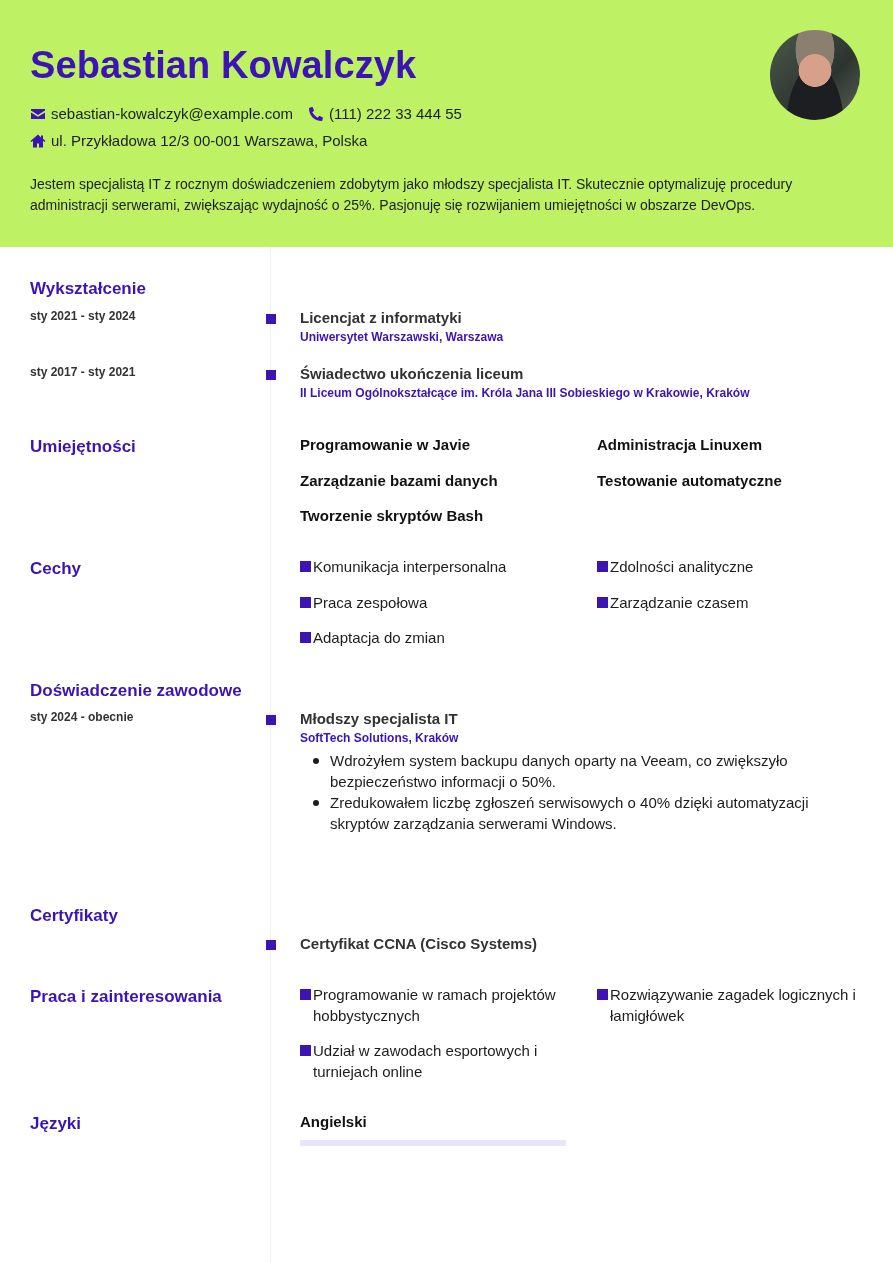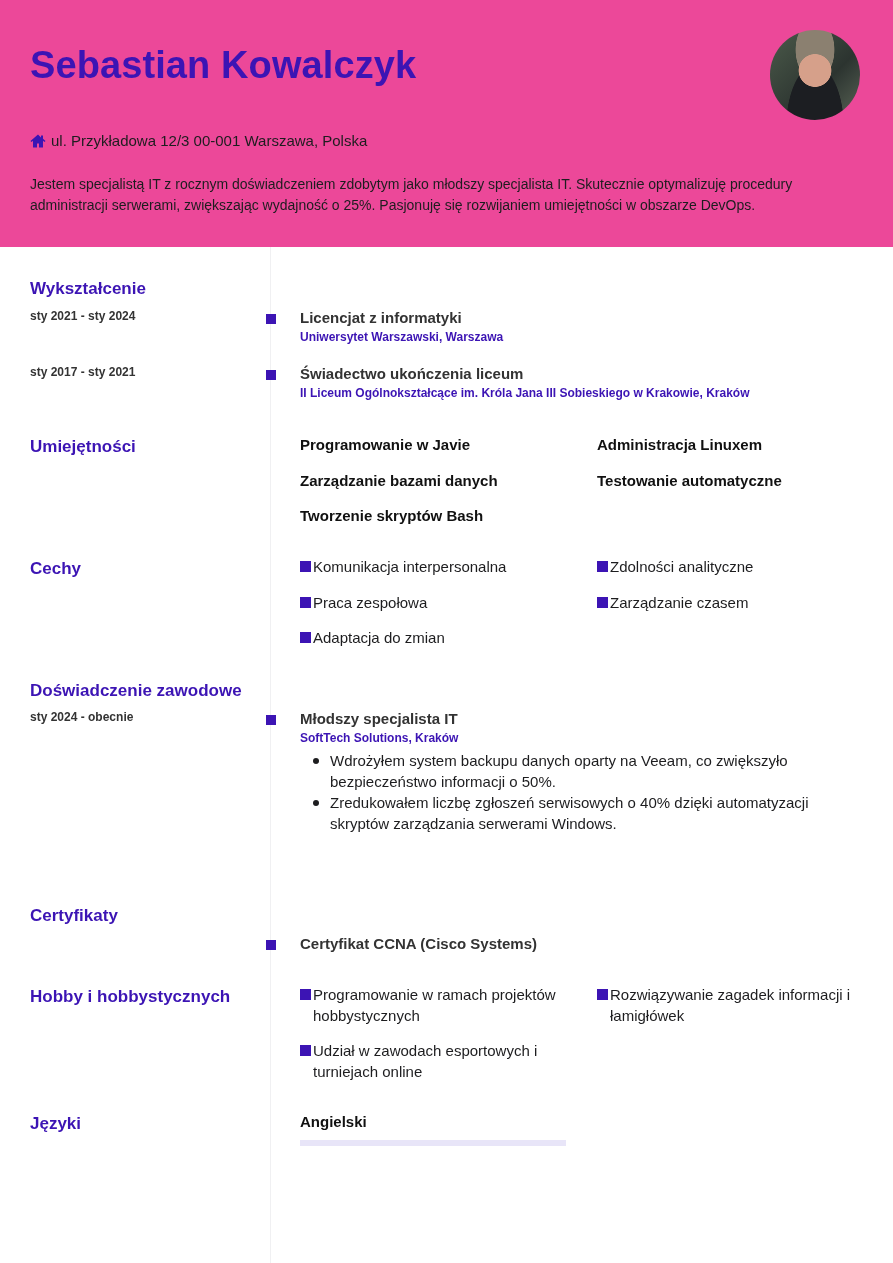--- a/index.html
+++ b/index.html
@@ -1,19 +1,19 @@
 <!DOCTYPE html>
 <html><head>
   <meta charset="utf-8">
   <style>
     * { box-sizing: border-box; margin: 0; padding: 0; }
     html, body { width: 893px; height: 1263px; background: #ffffff; }
     body { font-family: "Liberation Sans", sans-serif; color: #1d1d1f; position: relative; overflow: hidden; }
 
-    .header { position: absolute; left: 0; top: 0; width: 893px; height: 247px; background: #ec4899; }
+    .header { position: absolute; left: 0; top: 0; width: 893px; height: 247px; background: #bef264; }
     .name { position: absolute; left: 30px; top: 44px; font-size: 38px; font-weight: bold; color: #3c14b4; letter-spacing: 0.1px; }
     .contact-row { position: absolute; left: 30px; font-size: 15px; color: #1d1d1f; display: flex; align-items: center; white-space: nowrap; }
     .contact-row.r1 { top: 105px; }
     .contact-row.r2 { top: 132px; }
     .ci { display: inline-flex; align-items: center; margin-right: 15px; }
     .ci svg { width: 16px; height: 16px; margin-right: 5px; fill: #3c14b4; }
     .summary { position: absolute; left: 30px; top: 174px; width: 840px; font-size: 14px; line-height: 21px; color: #1d1d1f; }
 
     .photo { position: absolute; left: 770px; top: 30px; width: 90px; height: 90px; border-radius: 50%; overflow: hidden;
       background: radial-gradient(circle at 50% 45%, #d6a08a 0 24%, transparent 25%),
@@ -41,20 +41,34 @@
     .lang-name { position: absolute; left: 300px; top: 1113px; font-size: 15px; font-weight: bold; color: #111111; }
     .lang-bar { position: absolute; left: 300px; top: 1140px; width: 266px; height: 6px; background: #e8e5f8; }
     .lang-fill { height: 100%; background: #3c14b4; }
   </style>
 </head>
 <body>
 
 <div class="header">
   <div class="name">Sebastian Kowalczyk</div>
 
+  <div class="contact-row r1">
+    <span class="ci">
+      <svg viewBox="0 0 16 16">
+          <path d="M1 3h14v1.6L8 9 1 4.6z M1 6.4l7 4.4 7-4.4V13H1z"></path>
+        </svg>
+      <span>sebastian-kowalczyk@example.com</span>
+    </span>
+    <span class="ci">
+      <svg viewBox="0 0 16 16">
+          <path d="M14.5 11.2l-2.8-1.2c-.3-.1-.6 0-.8.2l-1.2 1.5C7.8 10.7 5.3 8.2 4.3 6.3l1.5-1.2c.2-.2.3-.5.2-.8L4.8 1.5C4.6 1.2 4.3 1 4 1.1L1.6 1.7C1.3 1.8 1 2 1 2.4 1 9.4 6.6 15 13.6 15c.3 0 .6-.3.7-.6l.6-2.4c.1-.3-.1-.6-.4-.8z"></path>
+        </svg>
+      <span>(111) 222 33 444 55</span>
+    </span>
+  </div>
 
   <div class="contact-row r2">
     <span class="ci">
       <svg viewBox="0 0 16 16">
           <path d="M8 1.5L0.5 8l1 1.1L3 7.8V14.5h4v-4h2v4h4V7.8l1.5 1.3 1-1.1-2.5-2.2V2.5h-2v2.1z"></path>
         </svg>
       <span>ul. Przykładowa 12/3 00-001 Warszawa, Polska</span>
     </span>
   </div>
 
@@ -113,28 +127,28 @@
 <div class="entry-sub" style="top:731px">SoftTech Solutions, Kraków</div>
 <ul class="bullets">
   <li>Wdrożyłem system backupu danych oparty na Veeam, co zwiększyło bezpieczeństwo informacji o 50%.</li>
   <li>Zredukowałem liczbę zgłoszeń serwisowych o 40% dzięki automatyzacji skryptów zarządzania serwerami Windows.</li>
 </ul>
 
 <div class="section-title" style="top:906px">Certyfikaty</div>
 <div class="marker" style="top:940px"></div>
 <div class="entry-title" style="top:935px">Certyfikat CCNA (Cisco Systems)</div>
 
-<div class="section-title" style="top:987px">Hobby i hobbystycznych</div>
+<div class="section-title" style="top:987px">Praca i zainteresowania</div>
 <div class="trait" style="left:300px; top:984px; width:275px">
     <span class="sq"></span>
     <span class="txt">Programowanie w ramach projektów hobbystycznych</span>
   </div>
 <div class="trait" style="left:597px; top:984px; width:275px">
     <span class="sq"></span>
-    <span class="txt">Rozwiązywanie zagadek informacji i łamigłówek</span>
+    <span class="txt">Rozwiązywanie zagadek logicznych i łamigłówek</span>
   </div>
 <div class="trait" style="left:300px; top:1040px; width:275px">
     <span class="sq"></span>
     <span class="txt">Udział w zawodach esportowych i turniejach online</span>
   </div>
 
 <div class="section-title" style="top:1114px">Języki</div>
 <div class="lang-name">Angielski</div>
 <div class="lang-bar">
   <div class="lang-fill" id="lang-fill-0" style="width: 0%;"></div>

